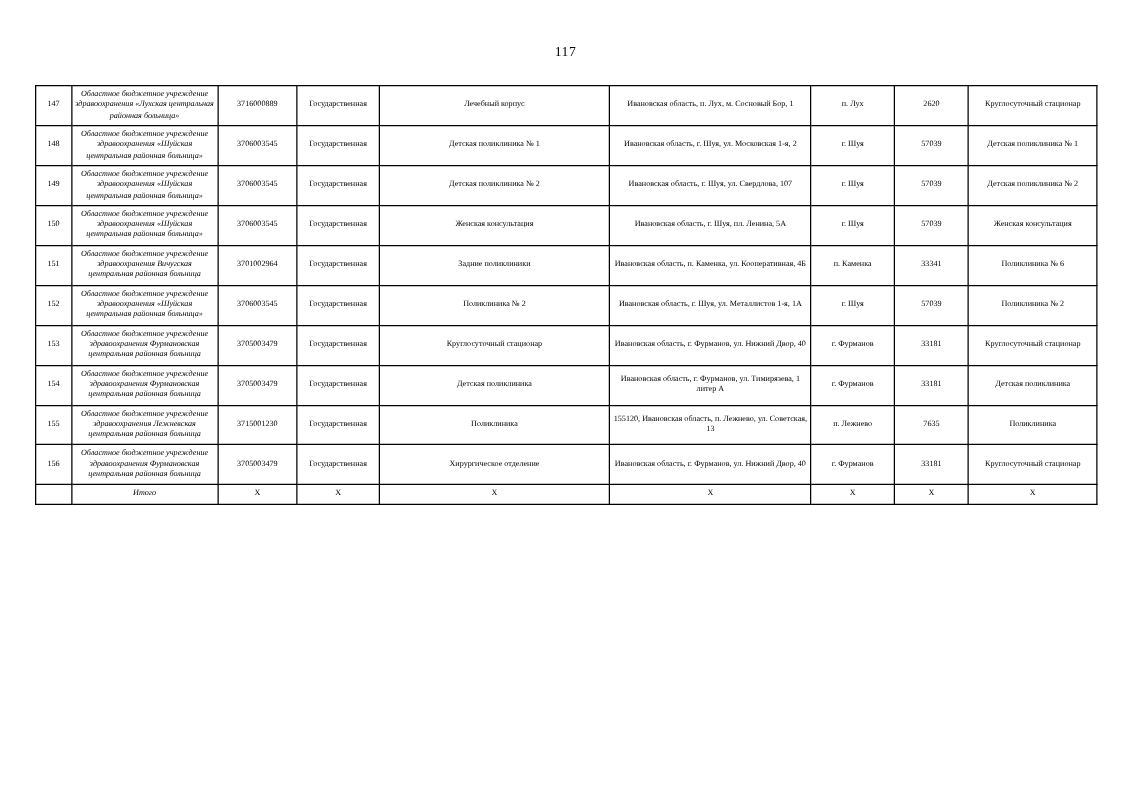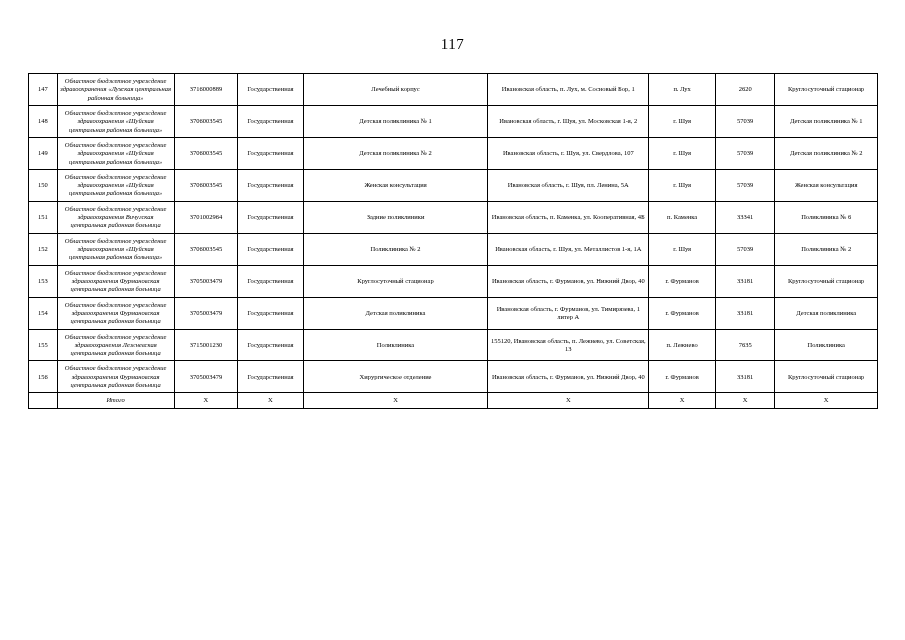--- a/index.html
+++ b/index.html
@@ -15,21 +15,21 @@
     position: relative;
   }
   .page {
     width: 905px;
     height: 640px;
     position: relative;
     box-sizing: border-box;
   }
   .page-number {
     text-align: center;
-    font-size: 15px;
+    font-size: 11px;
     padding-top: 36px;
     letter-spacing: 0.5px;
   }
   .table-wrap {
     padding: 20px 28px 0 28px;
   }
   table.reg {
     border-collapse: collapse;
     width: 850px;
     table-layout: fixed;

